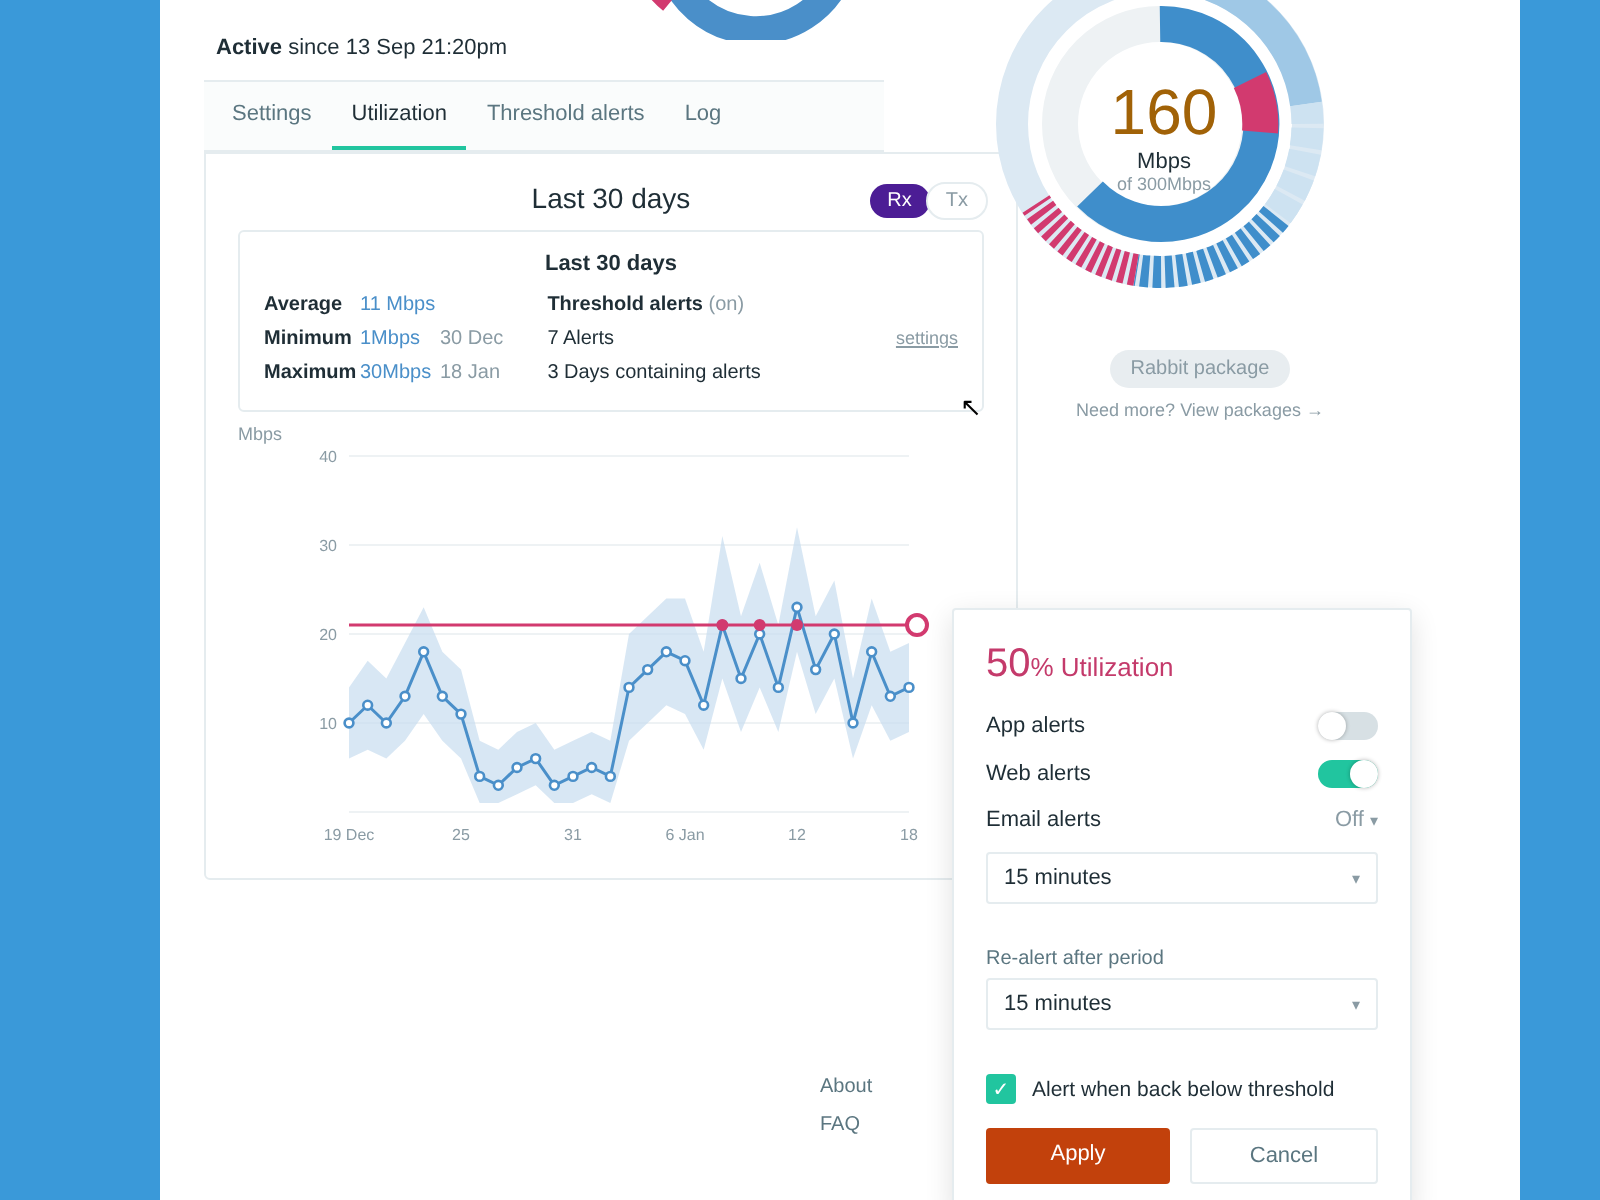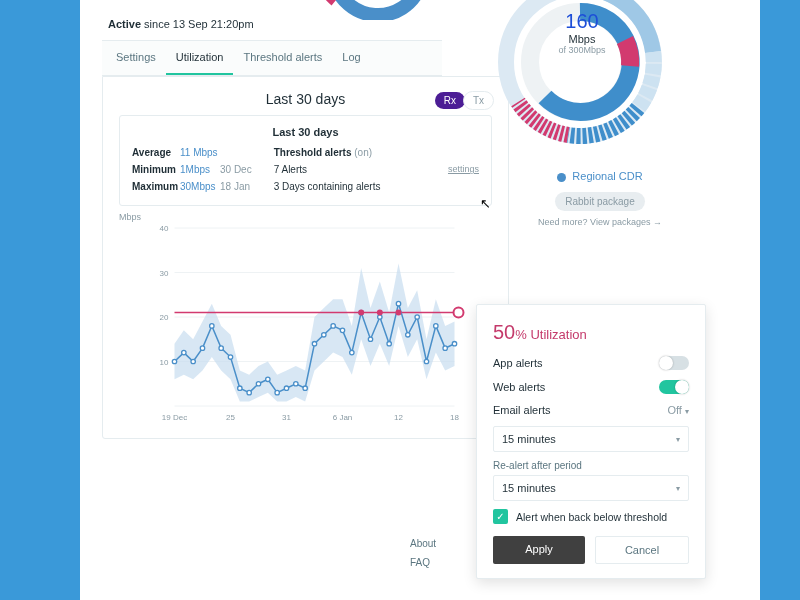--- a/index.html
+++ b/index.html
@@ -33,43 +33,43 @@
 .logo { font-size:22px; font-weight:500; color:#21c59f; letter-spacing:-0.5px;}
 .copyright { font-size:9px; color:#8a9ba4; margin-top:28px;}
 .version { margin-left:30px;}
 .flinks { position:absolute; left:330px; bottom:34px; font-size:10px; color:#5b7680;}
 .flinks div{ margin-bottom:8px; cursor:pointer;}
 .flinks2 { position:absolute; left:540px; bottom:34px; font-size:10px; color:#5b7680;}
 .flinks2 div{ margin-bottom:8px; cursor:pointer;}
 
 .gauge-wrap { position:absolute; left:400px; top:-10px; width:240px; }
 .gauge-center { position:absolute; left:62px; top:30px; text-align:center; width:80px;}
-.gauge-val { font-size:20px; color:#1d4ed8; font-weight:500;}
+.gauge-val { font-size:32px; color:#a16207; font-weight:500;margin-top:28px;}
 .gauge-unit { font-size:11px; color:#1f2e36; }
 .gauge-of { font-size:9px; color:#8a9ba4;}
 .legend { text-align:center; margin-top:6px; font-size:11px; color:#4a8fc9;}
 .legend-dot { display:inline-block; width:9px; height:9px; border-radius:50%; background:#4a8fc9; margin-right:6px; vertical-align:middle;}
 .pkg-chip { display:block; width:90px; margin:10px auto 6px auto; text-align:center; background:#e8edf0; color:#8a9ba4; font-size:10px; padding:4px 0; border-radius:10px;}
 .need-more { text-align:center; font-size:9px; color:#8a9ba4;}
 
 .popover { position:absolute; left:396px; top:314px; width:230px; background:#fff; border:1px solid #e5ecef; box-shadow:0 4px 14px rgba(0,0,0,0.12); padding:16px 16px 14px 16px; border-radius:2px;}
 .pop-title { font-size:13px; color:#c43a6b; margin-bottom:12px;}
 .pop-title .big { font-size:20px; font-weight:500;}
 .row { display:flex; justify-content:space-between; align-items:center; font-size:11px; color:#1f2e36; margin-bottom:10px;}
 .toggle { width:30px; height:14px; background:#d7e0e4; border-radius:8px; position:relative; cursor:pointer;}
 .toggle .knob { position:absolute; width:14px; height:14px; background:#fff; border-radius:50%; box-shadow:0 0 2px rgba(0,0,0,0.3); top:0;}
 .toggle.on { background:#21c59f;} .toggle.on .knob { right:0;} .toggle.off .knob { left:0;}
 .off-txt { font-size:11px; color:#8a9ba4;}
 .sel-lbl { font-size:10px; color:#5b7680; margin-bottom:4px; margin-top:2px;}
-.select { border:1px solid #e5ecef; border-radius:2px; padding:6px 8px; font-size:11px; color:#1f2e36; display:flex; justify-content:space-between; align-items:center; margin-bottom:8px; cursor:pointer;}
+.select { border:1px solid #e5ecef; border-radius:2px; padding:6px 8px; font-size:11px; color:#1f2e36; display:flex; justify-content:space-between; align-items:center; margin-bottom:22px; cursor:pointer;}
 .chk-row { display:flex; align-items:center; font-size:10.5px; color:#1f2e36; margin:6px 0 12px 0;}
 .chk { width:15px; height:15px; background:#21c59f; border-radius:2px; margin-right:8px; display:flex; align-items:center; justify-content:center; color:#fff; font-size:10px;}
 .btns { display:flex; gap:10px;}
 .btn { flex:1; text-align:center; padding:7px 0; font-size:11px; border-radius:2px; cursor:pointer;}
-.btn.apply { background:#404040; color:#fff;}
+.btn.apply { background:#c2410c; color:#fff;}
 .btn.cancel { background:#fff; border:1px solid #e5ecef; color:#5b7680;}
 .caret { font-size:8px; color:#8a9ba4;}
 .cursor { position:absolute; left:400px; top:206px; font-size:13px; color:#000;}
 </style>
 </head>
 <body>
 
 <div class="canvas">
 
   <svg style="position:absolute; left:240px; top:-10px;" width="120" height="40">
@@ -180,21 +180,20 @@
         <path d="M73,-10 A74 74 0 0 1 58,46" fill="none" stroke="#cde2f1" stroke-width="16" stroke-dasharray="10 2"></path>
         <path d="M58,46 A74 74 0 0 1 -12,73" fill="none" stroke="#3f8ecb" stroke-width="16" stroke-dasharray="4 2"></path>
         <path d="M-12,73 A74 74 0 0 1 -62,40" fill="none" stroke="#d23a6f" stroke-width="16" stroke-dasharray="3 2"></path>
       </g>
     </svg>
     <div class="gauge-center">
       <div class="gauge-val">160</div>
       <div class="gauge-unit">Mbps</div>
       <div class="gauge-of">of 300Mbps</div>
     </div>
-    <div class="legend"><span class="legend-dot"></span><span>Regional CDR</span></div>
     <span class="pkg-chip">Rabbit package</span>
     <div class="need-more"><span>Need more?</span>  <span>View packages  →</span></div>
   </div>
 
   <div class="popover">
     <div class="pop-title"><span class="big">50</span><span>% Utilization</span></div>
     <div class="row">
         <span>App alerts</span>
       <span class="toggle off">
           <span class="knob"></span>

